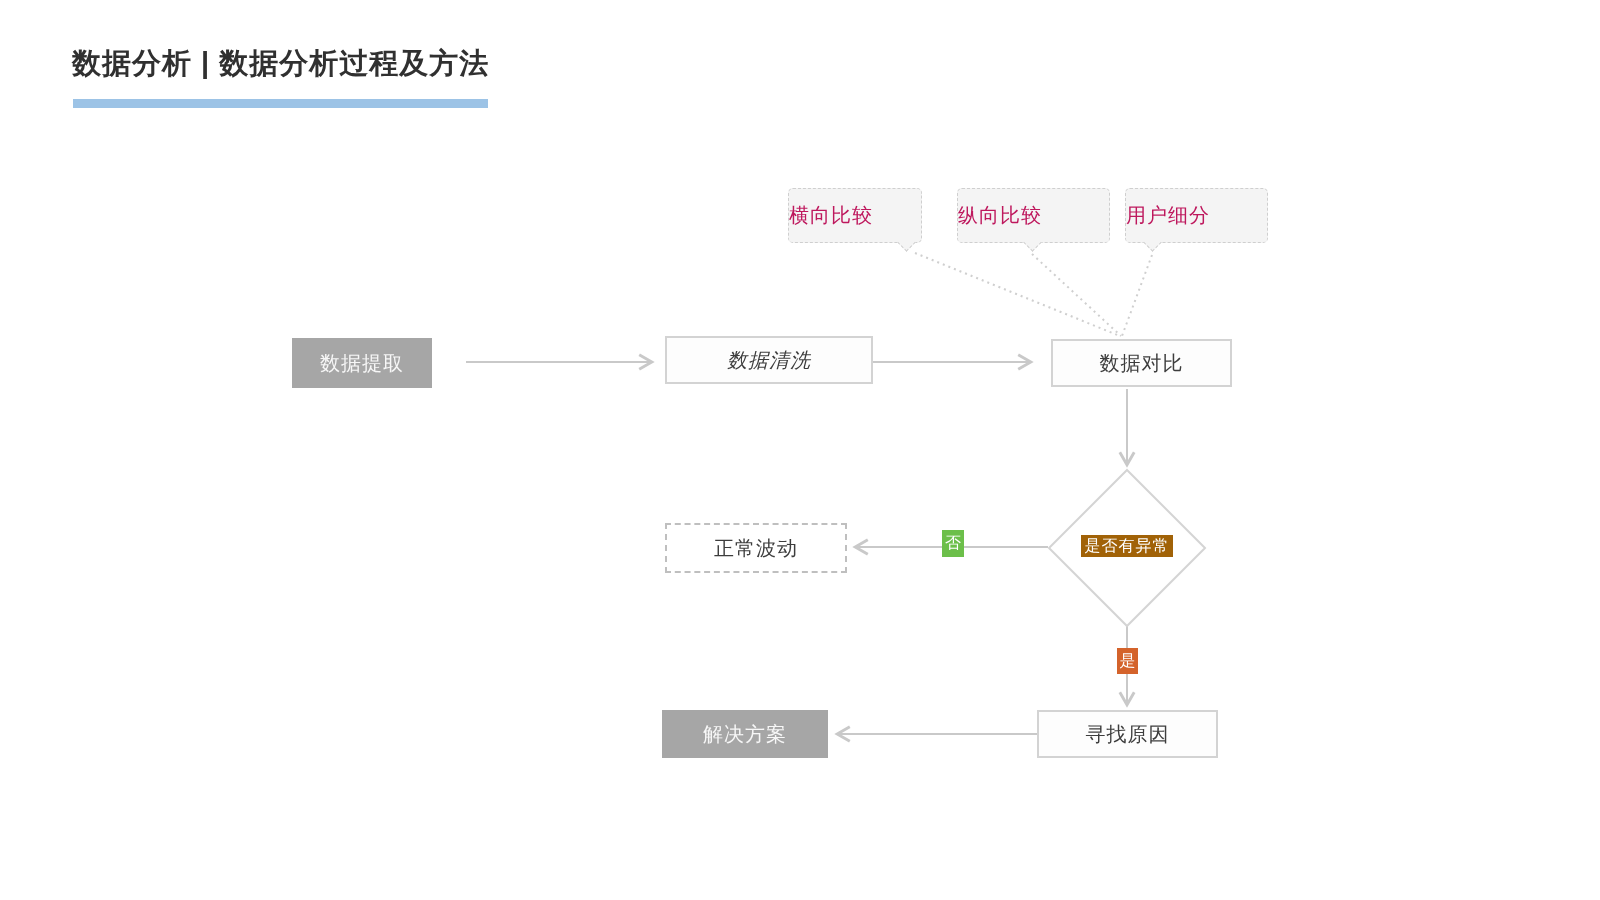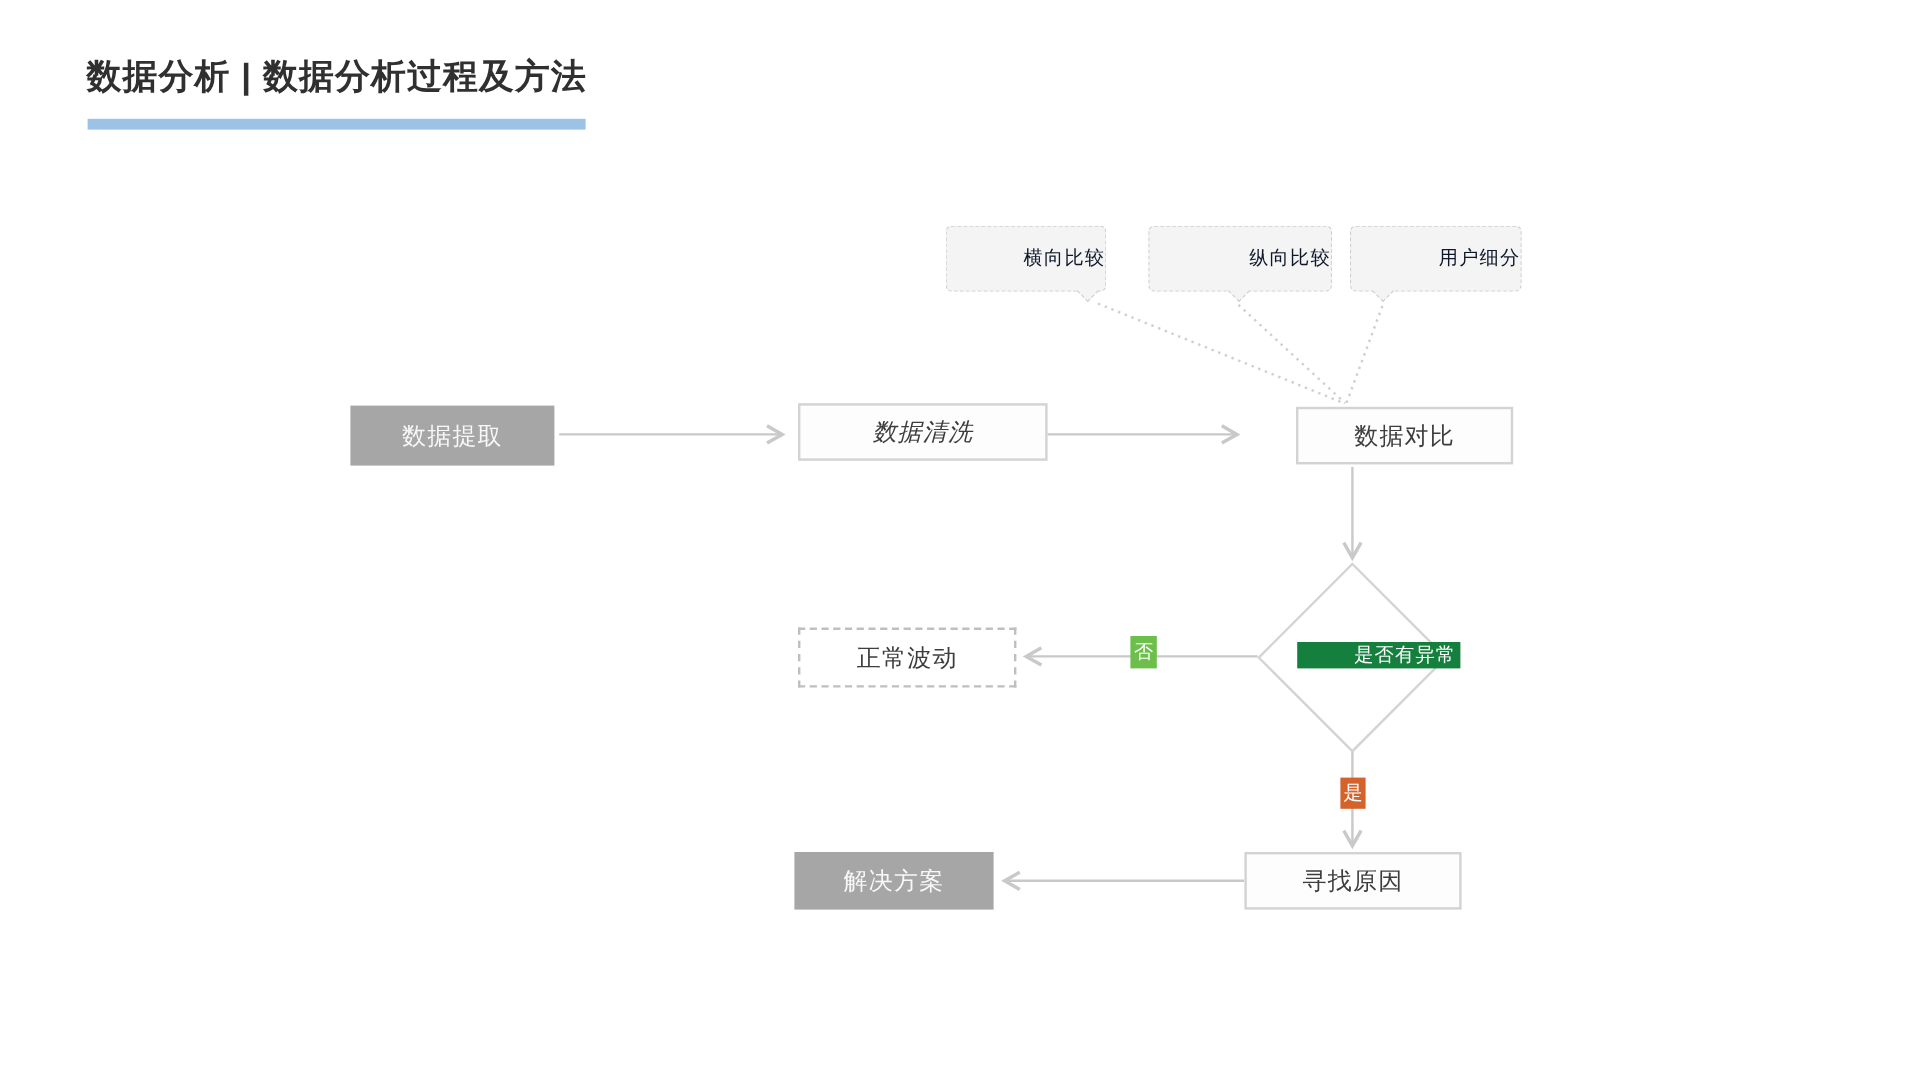--- a/index.html
+++ b/index.html
@@ -11,29 +11,29 @@
 
   .svg-layer{position:absolute;left:0;top:0;width:1600px;height:900px;}
 
   .node{position:absolute;display:flex;align-items:center;justify-content:center;
         font-size:20px;letter-spacing:1px;box-sizing:border-box;white-space:nowrap;}
   .node-gray{background:#a6a6a6;color:#f7f7f7;}
   .node-white{background:#fdfdfd;border:2px solid #d3d3d3;color:#3d3d3d;}
   .node-dashed{background:#ffffff;border:2px dashed #bfbfbf;color:#3d3d3d;}
 
   .tag{position:absolute;height:55px;background:#f4f4f4;border:1px dashed #cfcfcf;border-radius:5px;
-       display:flex;align-items:center;justify-content:flex-end;font-size:16px;color:#0f172a;
+       display:flex;align-items:center;justify-content:flex-start;font-size:20px;color:#be185d;
        letter-spacing:1px;box-sizing:border-box;}
   .tag-tail{position:absolute;bottom:-7px;width:12px;height:12px;background:#f4f4f4;
        border-right:1px dashed #cfcfcf;border-bottom:1px dashed #cfcfcf;
        transform:rotate(45deg);}
 
-  .decision-label{position:absolute;left:1081px;top:535px;width:92px;height:22px;background:#15803d;
+  .decision-label{position:absolute;left:1081px;top:535px;width:92px;height:22px;background:#a16207;
        color:#fefefe;font-size:16px;display:flex;align-items:center;justify-content:center;
-       letter-spacing:1px;padding-left:44px;}
+       letter-spacing:1px;}
   .branch-label{position:absolute;display:flex;align-items:center;justify-content:center;
        color:#ffffff;font-size:16px;}
   .branch-no{left:942px;top:530px;width:22px;height:27px;background:#6cbf4a;}
   .branch-yes{left:1117px;top:648px;width:21px;height:26px;background:#d4632b;}
 </style>
 </head>
 <body>
 
 <div class="canvas">
 
@@ -67,23 +67,23 @@
   </div>
   <div class="tag" style="left:1125px;top:188px;width:143px;">
     <span>用户细分</span>
     <span class="tag-tail" style="left:14%;"></span>
   </div>
   <div class="tag" style="left:957px;top:188px;width:153px;">
     <span>纵向比较</span>
     <span class="tag-tail" style="left:45%;"></span>
   </div>
 
-  <div class="node node-gray" style="left:292px;top:338px;width:170px;height:50px;">数据提取</div>
+  <div class="node node-gray" style="left:292px;top:338px;width:140px;height:50px;">数据提取</div>
   <div class="node node-white" style="left:665px;top:336px;width:208px;height:48px;font-style:italic;">数据清洗</div>
-  <div class="node node-white" style="left:1080px;top:339px;width:181px;height:48px;">数据对比</div>
+  <div class="node node-white" style="left:1051px;top:339px;width:181px;height:48px;">数据对比</div>
 
   <div class="decision-label">是否有异常</div>
 
   <div class="branch-label branch-no">否</div>
   <div class="branch-label branch-yes">是</div>
 
   <div class="node node-dashed" style="left:665px;top:523px;width:182px;height:50px;">正常波动</div>
   <div class="node node-gray" style="left:662px;top:710px;width:166px;height:48px;">解决方案</div>
   <div class="node node-white" style="left:1037px;top:710px;width:181px;height:48px;">寻找原因</div>
 

